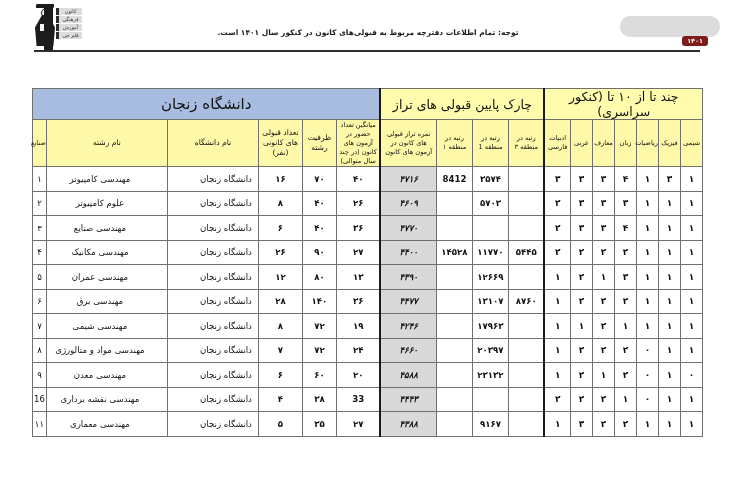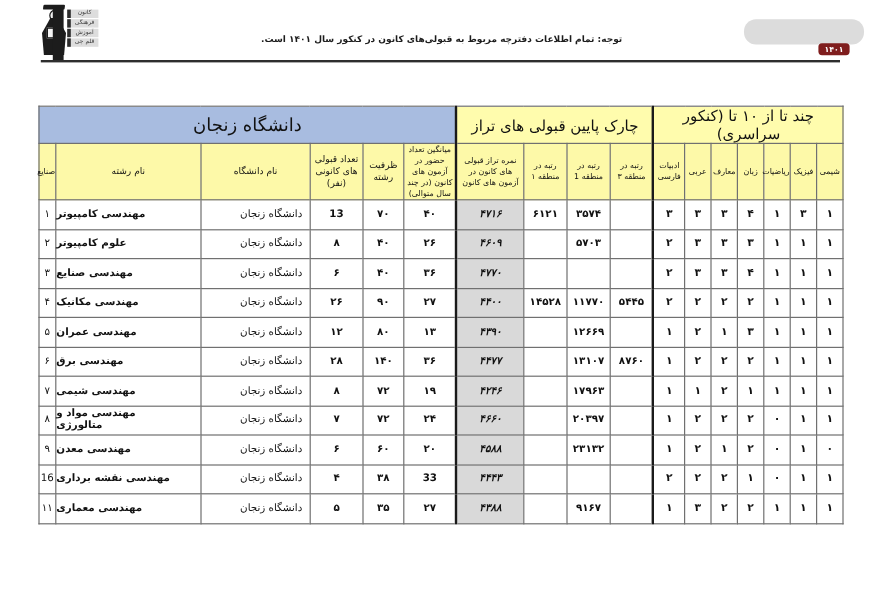--- a/index.html
+++ b/index.html
@@ -216,22 +216,22 @@
 
   
   tbody tr { height: 24.5px; }
   tbody td {
     font-size: 9px;
     background: #ffffff;
     color: #111111;
   }
   tbody td.name {
     font-size: 8.6px;
-    font-weight: bold;
-    text-align: left;
+    font-weight: normal;
+    text-align: center;
     padding-right: 14px;
   }
   tbody td.uni {
     font-size: 8.6px;
     text-align: right;
     padding-right: 6px;
   }
   tbody td.idx { font-size: 8.5px; }
   tbody td.shade { background: #d9d9d9; font-weight: bold; font-style: italic; }
   tbody td.num { font-weight: bold; font-size: 8.6px; }
@@ -324,25 +324,25 @@
         <tr>
           <td class="small1">۱</td>
           <td class="small1">۳</td>
           <td class="small1">۱</td>
           <td class="small1">۴</td>
           <td class="small1">۳</td>
           <td class="small1">۳</td>
           <td class="small1">۳</td>
           <td class="num sep-right"></td>
           <td class="num">۳۵۷۴</td>
-          <td class="num">۶۱۲۱</td>
+          <td class="num">8412</td>
           <td class="shade num">۴۷۱۶</td>
           <td class="num sep-right">۴۰</td>
           <td class="num">۷۰</td>
-          <td class="num">13</td>
+          <td class="num">۱۶</td>
           <td class="uni">دانشگاه زنجان</td>
           <td class="name">مهندسی کامپیوتر</td>
           <td class="idx">۱</td>
         </tr>
         <tr>
           <td class="small1">۱</td>
           <td class="small1">۱</td>
           <td class="small1">۱</td>
           <td class="small1">۳</td>
           <td class="small1">۳</td>

